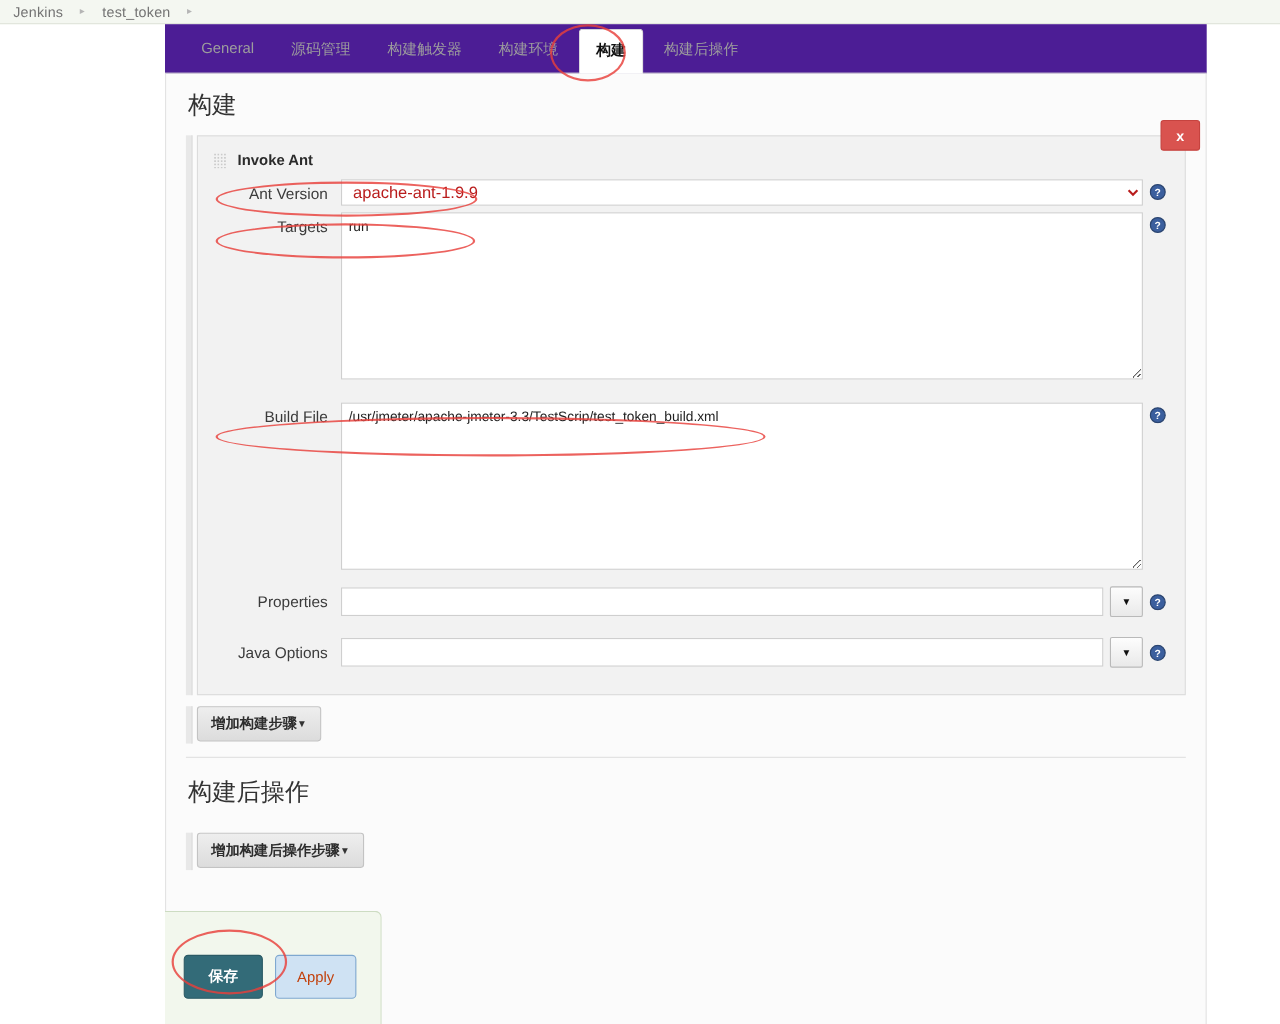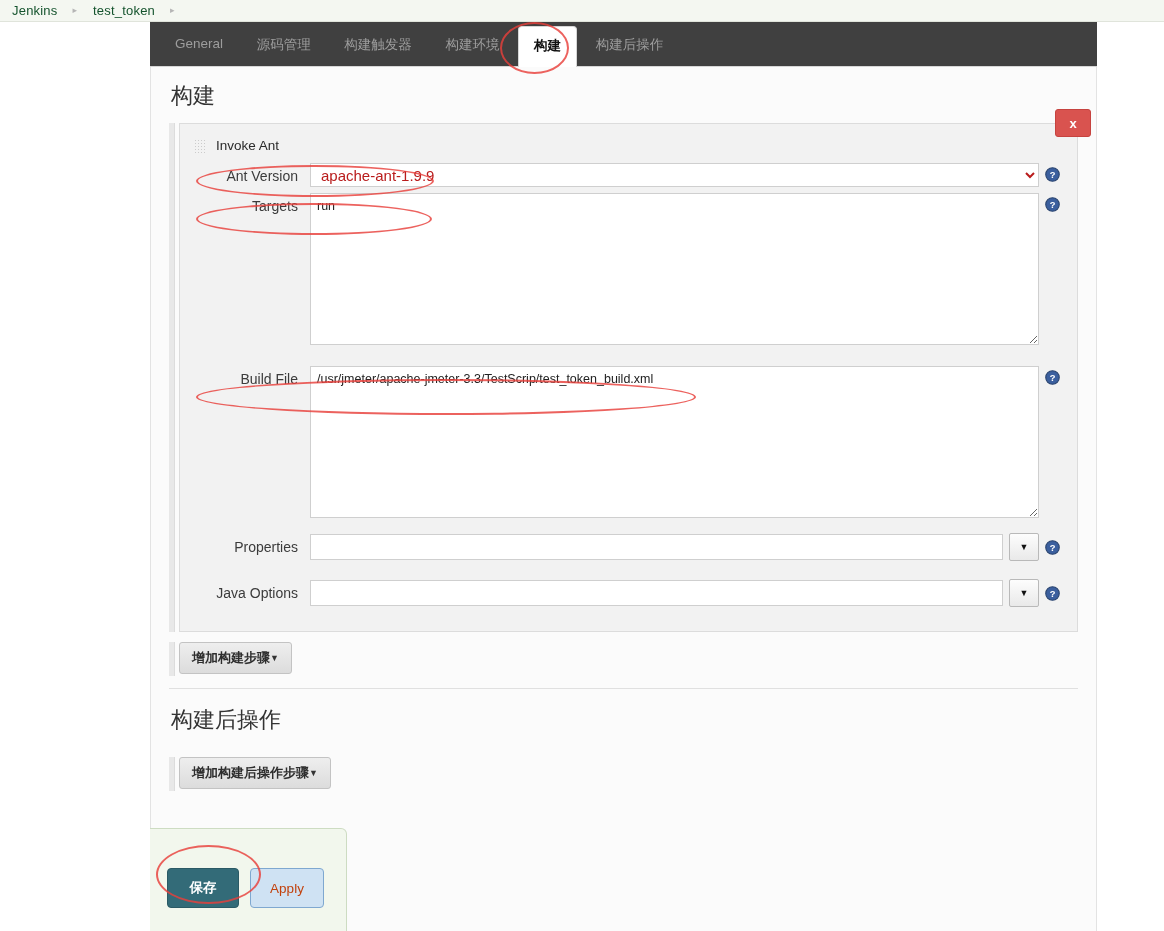--- a/index.html
+++ b/index.html
@@ -17,45 +17,45 @@
   .breadcrumb-bar {
     position: absolute; left: 0; top: 0;
     width: 1164px; height: 22px;
     background: #f4f7f1;
     border-bottom: 1px solid #e0e4db;
     display: flex; align-items: center;
     padding-left: 10px;
     box-sizing: border-box;
   }
   .crumb {
-    font-size: 13px; color: #14532d;
+    font-size: 13px; color: #737373;
     padding: 0 2px;
     letter-spacing: .2px;
   }
   .crumb-sep {
     color: #b5b5b5; font-size: 9px;
     padding: 0 14px 0 13px;
     line-height: 1;
   }
 
   
   .content-col {
     position: absolute; left: 150px; top: 22px;
     width: 947px; height: 909px;
     background: #ffffff;
   }
 
   
   .tab-bar {
     position: relative;
     height: 45px;
-    background: #404040;
+    background: #4c1d95;
     border-bottom: 1px solid #d6d6d6;
     box-sizing: border-box;
-    padding-left: 10px;
+    padding-left: 18px;
   }
   .tab {
     display: inline-block;
     font-size: 13.5px;
     color: #9d9d9d;
     padding: 14px 15px 0 15px;
     height: 45px;
     box-sizing: border-box;
     vertical-align: top;
   }
@@ -98,21 +98,21 @@
     width: 5px; background: #e8e8e8; border-right: 1px solid #dcdcdc;
   }
   .block {
     position: relative;
     background: #f2f2f2;
     border: 1px solid #dcdcdc;
     padding: 10px 12px 14px 12px;
   }
   .block-header {
     display: flex; align-items: center;
-    font-weight: normal; font-size: 13.5px; color: #2b2b2b;
+    font-weight: bold; font-size: 13.5px; color: #2b2b2b;
     padding: 4px 0 10px 2px;
   }
   .grip {
     display: inline-block; width: 12px; height: 14px;
     margin-right: 10px;
     background-image:
       radial-gradient(#c9c9c9 40%, transparent 41%);
     background-size: 3px 3px;
     background-repeat: repeat;
     opacity: .95;

